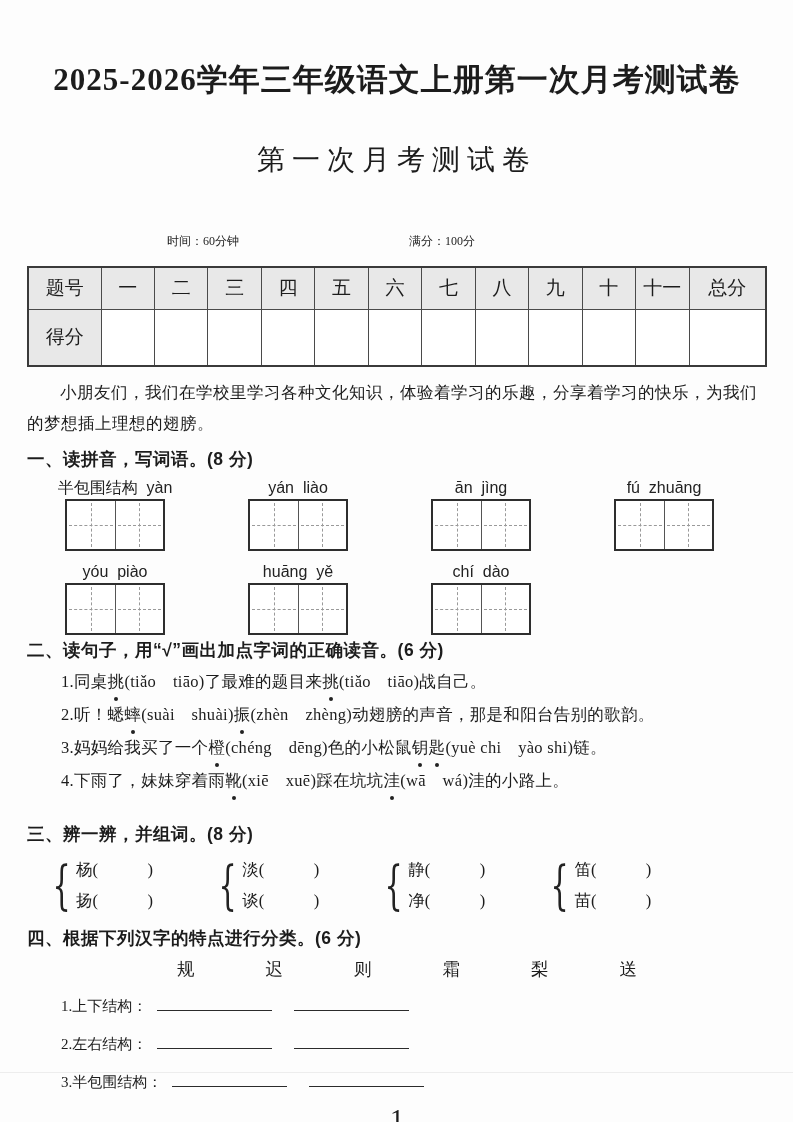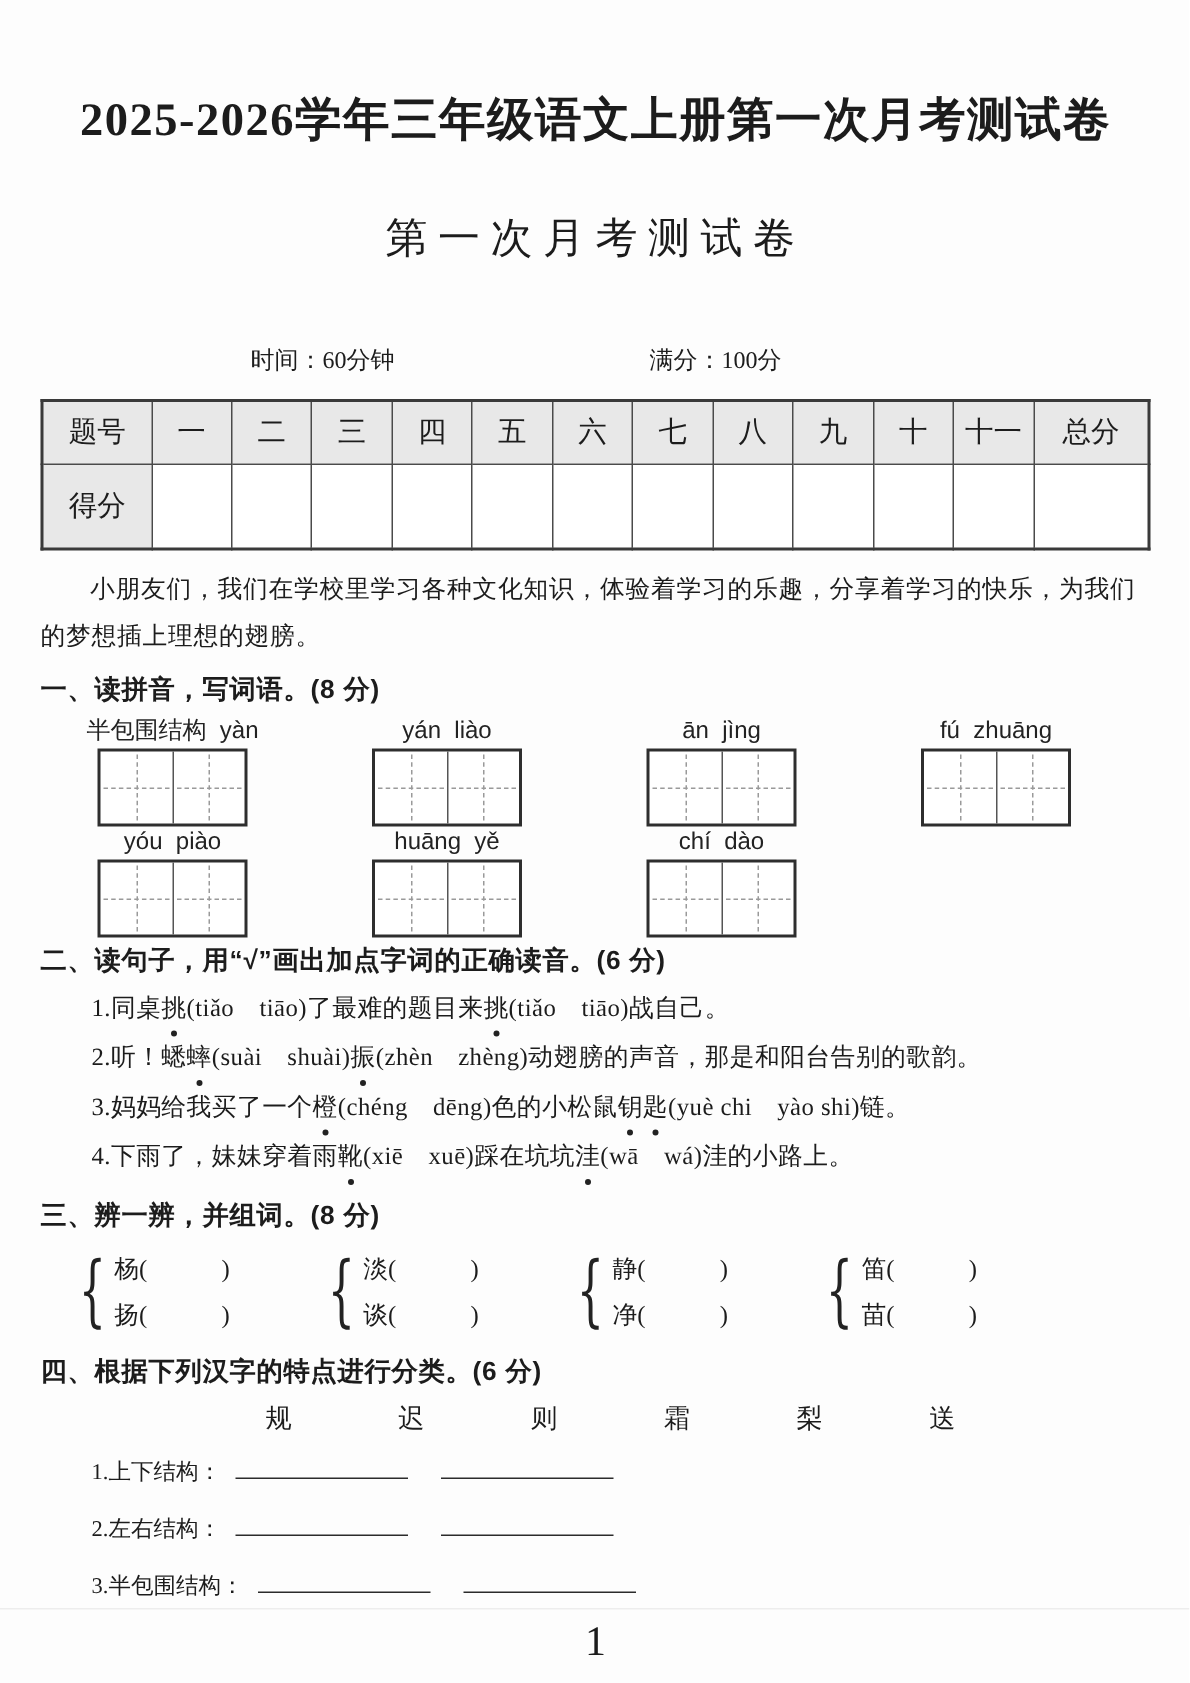--- a/index.html
+++ b/index.html
@@ -12,21 +12,21 @@
   .sheet { position: relative; width: 793px; height: 1122px; padding: 58px 26px 0 27px; background: #fdfdfd; }
 
   .title {
     text-align: center; font-size: 31px; font-weight: bold;
     letter-spacing: 1px; line-height: 44px; white-space: nowrap;
   }
   .subtitle {
     text-align: center; font-size: 28px; font-weight: 500;
     letter-spacing: 7px; line-height: 36px; margin-top: 40px;
   }
-  .meta { display: flex; margin-top: 50px; font-size: 16px; line-height: 26px; }
+  .meta { display: flex; margin-top: 50px; font-size: 12px; line-height: 26px; }
   .meta .m1 { margin-left: 140px; }
   .meta .m2 { margin-left: 170px; }
 
   table.score-table {
     border-collapse: collapse; table-layout: fixed;
     width: 740px; margin-top: 12px; border: 2px solid #3a3a3a;
   }
   table.score-table td {
     border: 1px solid #4a4a4a; text-align: center;
     font-size: 19px; padding: 0;
@@ -42,26 +42,26 @@
     text-indent: 2em; letter-spacing: 0.5px; white-space: pre-wrap;
   }
 
   .sec-heading {
     font-family: "Liberation Sans", "DejaVu Sans", sans-serif;
     font-weight: bold; font-size: 17.5px; line-height: 30px;
     letter-spacing: 0.5px; white-space: pre-wrap;
   }
   .sec-heading.h1 { margin-top: 4px; line-height: 32px; }
   .sec-heading.h2 { margin-top: 0; }
-  .sec-heading.h3 { margin-top: 8px; }
+  .sec-heading.h3 { margin-top: 22px; }
   .sec-heading.h4 { margin-top: 4px; }
 
   .py-row { display: flex; padding-left: 38px; gap: 83px; margin-top: 0; }
   .py-row.r1 { margin-top: 2px; }
-  .py-row.r2 { margin-top: 0; }
+  .py-row.r2 { margin-top: 10px; }
   .py-group { width: 100px; }
   .py-label {
     font-family: "Liberation Sans", "DejaVu Sans", sans-serif;
     font-size: 16px; line-height: 22px; text-align: center;
     white-space: pre; width: 150%; margin-left: -25%; color: #222;
   }
   .py-box { display: flex; width: 100px; height: 52px; border: 2px solid #2e2e2e; background: #fff; }
   .py-cell { position: relative; flex: 1; }
   .py-cell + .py-cell { border-left: 1.5px solid #555; }
   .py-cell::before {

